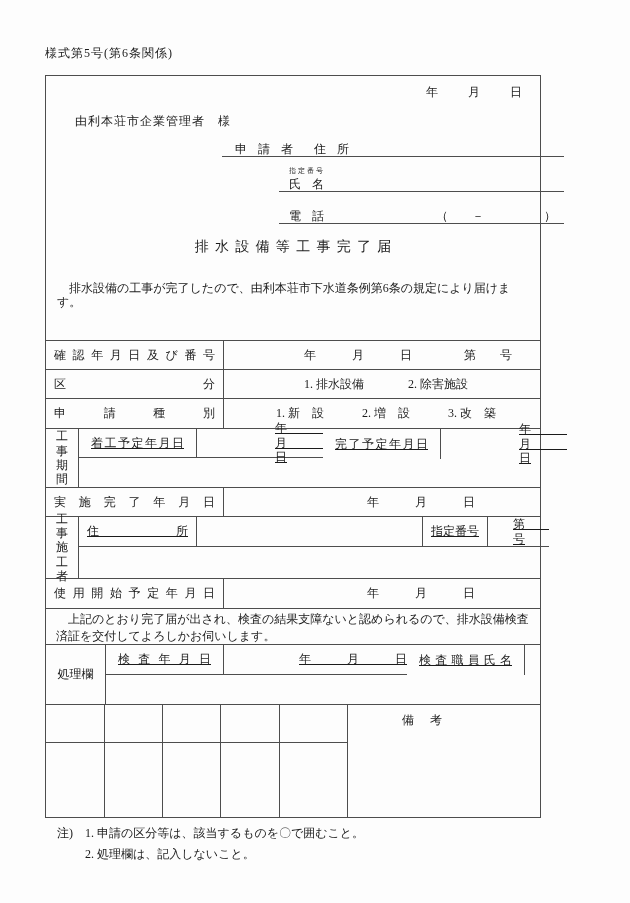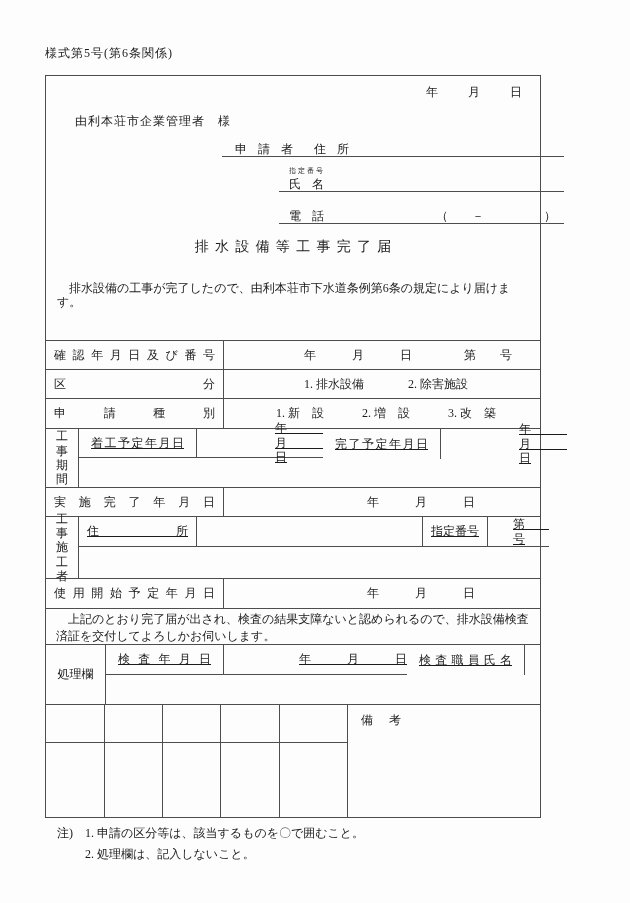--- a/index.html
+++ b/index.html
@@ -30,21 +30,21 @@
   .line-phone .plabel{margin-left:10px;letter-spacing:4px;}
   .line-phone .pformat{margin-right:8px;}
   .title{
     position:absolute;top:163px;left:0;right:0;text-align:center;
     font-size:14px;letter-spacing:0.45em;text-indent:0.45em;
   }
   .intro{position:absolute;top:205px;left:11px;right:8px;text-indent:1em;}
   
   .tbl{position:absolute;left:0;right:0;bottom:0;border-top:1px solid #4d4d4d;}
   .tr{display:flex;box-sizing:border-box;border-bottom:1px solid #4d4d4d;}
-  .tr.last{border-bottom:none;}
+  .tr.last{border-bottom:none;gap:41px;}
   .h29{height:29px}.h30{height:30px}.h36{height:36px}
   .h59{height:59px}.h62{height:62px}.h60{height:60px}.h112{height:112px}
   .cell{box-sizing:border-box;border-right:1px solid #4d4d4d;display:flex;align-items:center;justify-content:center;}
   .cell.nor{border-right:none;}
   .w178{width:178px}.w60{width:60px}.w118{width:118px}.w226{width:226px}.w65{width:65px}
   .jl{display:block;width:100%;text-align:justify;text-align-last:justify;padding:0 8px;}
   .jl12{display:block;width:100%;text-align:justify;text-align-last:justify;padding:0 12px;}
   .val{flex:1;display:flex;align-items:center;}
   .between{justify-content:space-between;}
   .pl10{padding-left:10px}.pl8{padding-left:8px}

